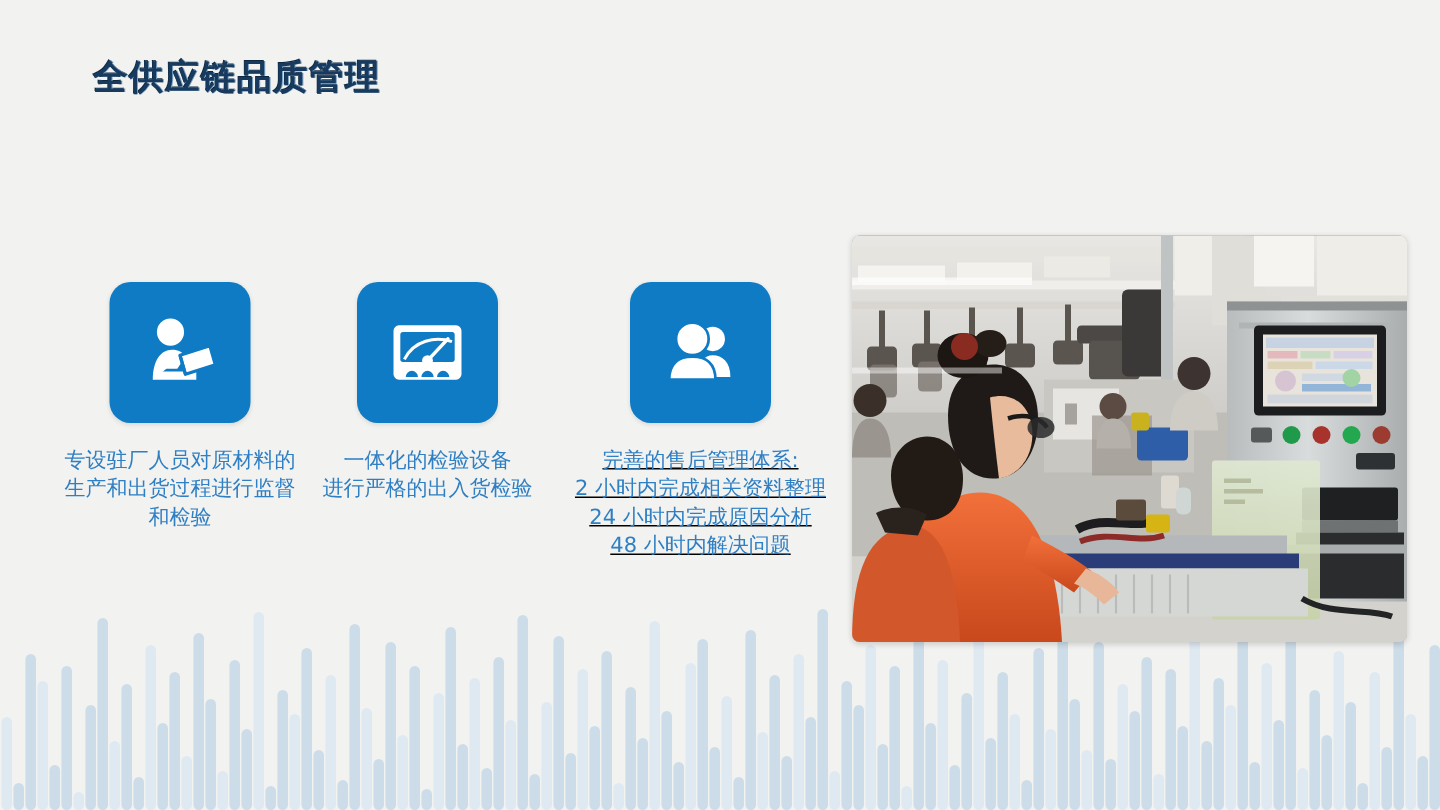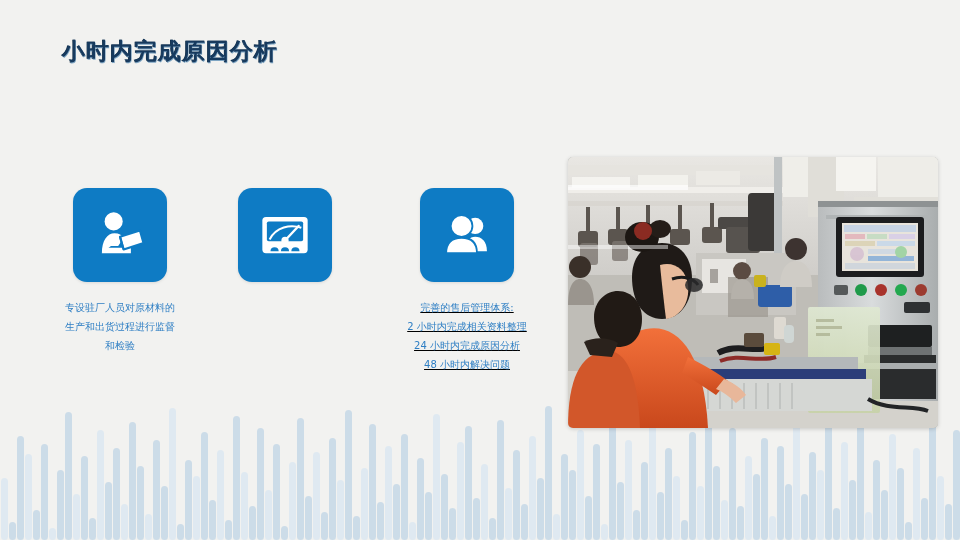--- a/index.html
+++ b/index.html
@@ -76,21 +76,21 @@
     justify-content: center;
     box-shadow: 0 1px 3px rgba(0,0,0,0.10);
   }
   .feature .icon-tile svg {
     width: 58px;
     height: 58px;
     display: block;
   }
   .feature .caption {
     margin-top: 16px;
-    font-size: 10px;
+    font-size: 14px;
     line-height: 19px;
     color: #2F7FC4;
     white-space: pre-line;
   }
 
   #feature-0 { left: 18px;  width: 204px; }
   #feature-1 { left: 205px; width: 160px; }
   #feature-2 { left: 372px; width: 190px; text-decoration: underline; }
 
   
@@ -258,21 +258,21 @@
       <div class="bar" style="left: 897px; height: 72px;"></div>
       <div class="bar" style="left: 905px; height: 18px;"></div>
       <div class="bar pale" style="left: 913px; height: 92px;"></div>
       <div class="bar" style="left: 921px; height: 42px;"></div>
       <div class="bar" style="left: 929px; height: 120px;"></div>
       <div class="bar pale" style="left: 937px; height: 64px;"></div>
       <div class="bar" style="left: 945px; height: 36px;"></div>
       <div class="bar" style="left: 953px; height: 110px;"></div>
     </div>
 
-  <div id="title">小时内完成原因分析</div>
+  <div id="title">全供应链品质管理</div>
 
   <div id="features">
 
     <div class="feature" id="feature-0">
       <div class="icon-tile">
         <span>
           <svg viewBox="0 0 64 64" xmlns="http://www.w3.org/2000/svg">
             <circle cx="25" cy="17" r="10" fill="#ffffff"></circle>
             <path d="M12 52 C12 38 18 30 26 30 C31 30 34 32 36 35 L30 44 L22 44 Z" fill="#ffffff"></path>
             <path d="M12 52 L44 52 L44 46 L14 46 Z" fill="#ffffff"></path>
@@ -294,20 +294,22 @@
             <rect x="12" y="17" width="40" height="22" rx="2" fill="#0E7BC4"></rect>
             <path d="M15 37 C22 23 38 20 50 24" fill="none" stroke="#ffffff" stroke-width="2.2"></path>
             <path d="M32 38 L47 22" stroke="#ffffff" stroke-width="2.6" stroke-linecap="round"></path>
             <circle cx="32" cy="38" r="4" fill="#ffffff"></circle>
             <path d="M16 50 a4.5 4.5 0 0 1 9 0 z" fill="#0E7BC4"></path>
             <path d="M27.5 50 a4.5 4.5 0 0 1 9 0 z" fill="#0E7BC4"></path>
             <path d="M39 50 a4.5 4.5 0 0 1 9 0 z" fill="#0E7BC4"></path>
           </svg>
         </span>
       </div>
+      <div class="caption">一体化的检验设备
+进行严格的出入货检验</div>
     </div>
 
     <div class="feature" id="feature-2">
       <div class="icon-tile">
         <span>
           <svg viewBox="0 0 64 64" xmlns="http://www.w3.org/2000/svg">
             <circle cx="41" cy="22" r="9" fill="#ffffff"></circle>
             <path d="M30 50 C30 39 35 34 41 34 C48 34 54 39 54 50 Z" fill="#ffffff"></path>
             <circle cx="26" cy="22" r="12" fill="#ffffff" stroke="#0E7BC4" stroke-width="2"></circle>
             <path d="M9 52 C9 40 16 35 26 35 C36 35 43 40 43 52 Z" fill="#ffffff" stroke="#0E7BC4" stroke-width="2"></path>

